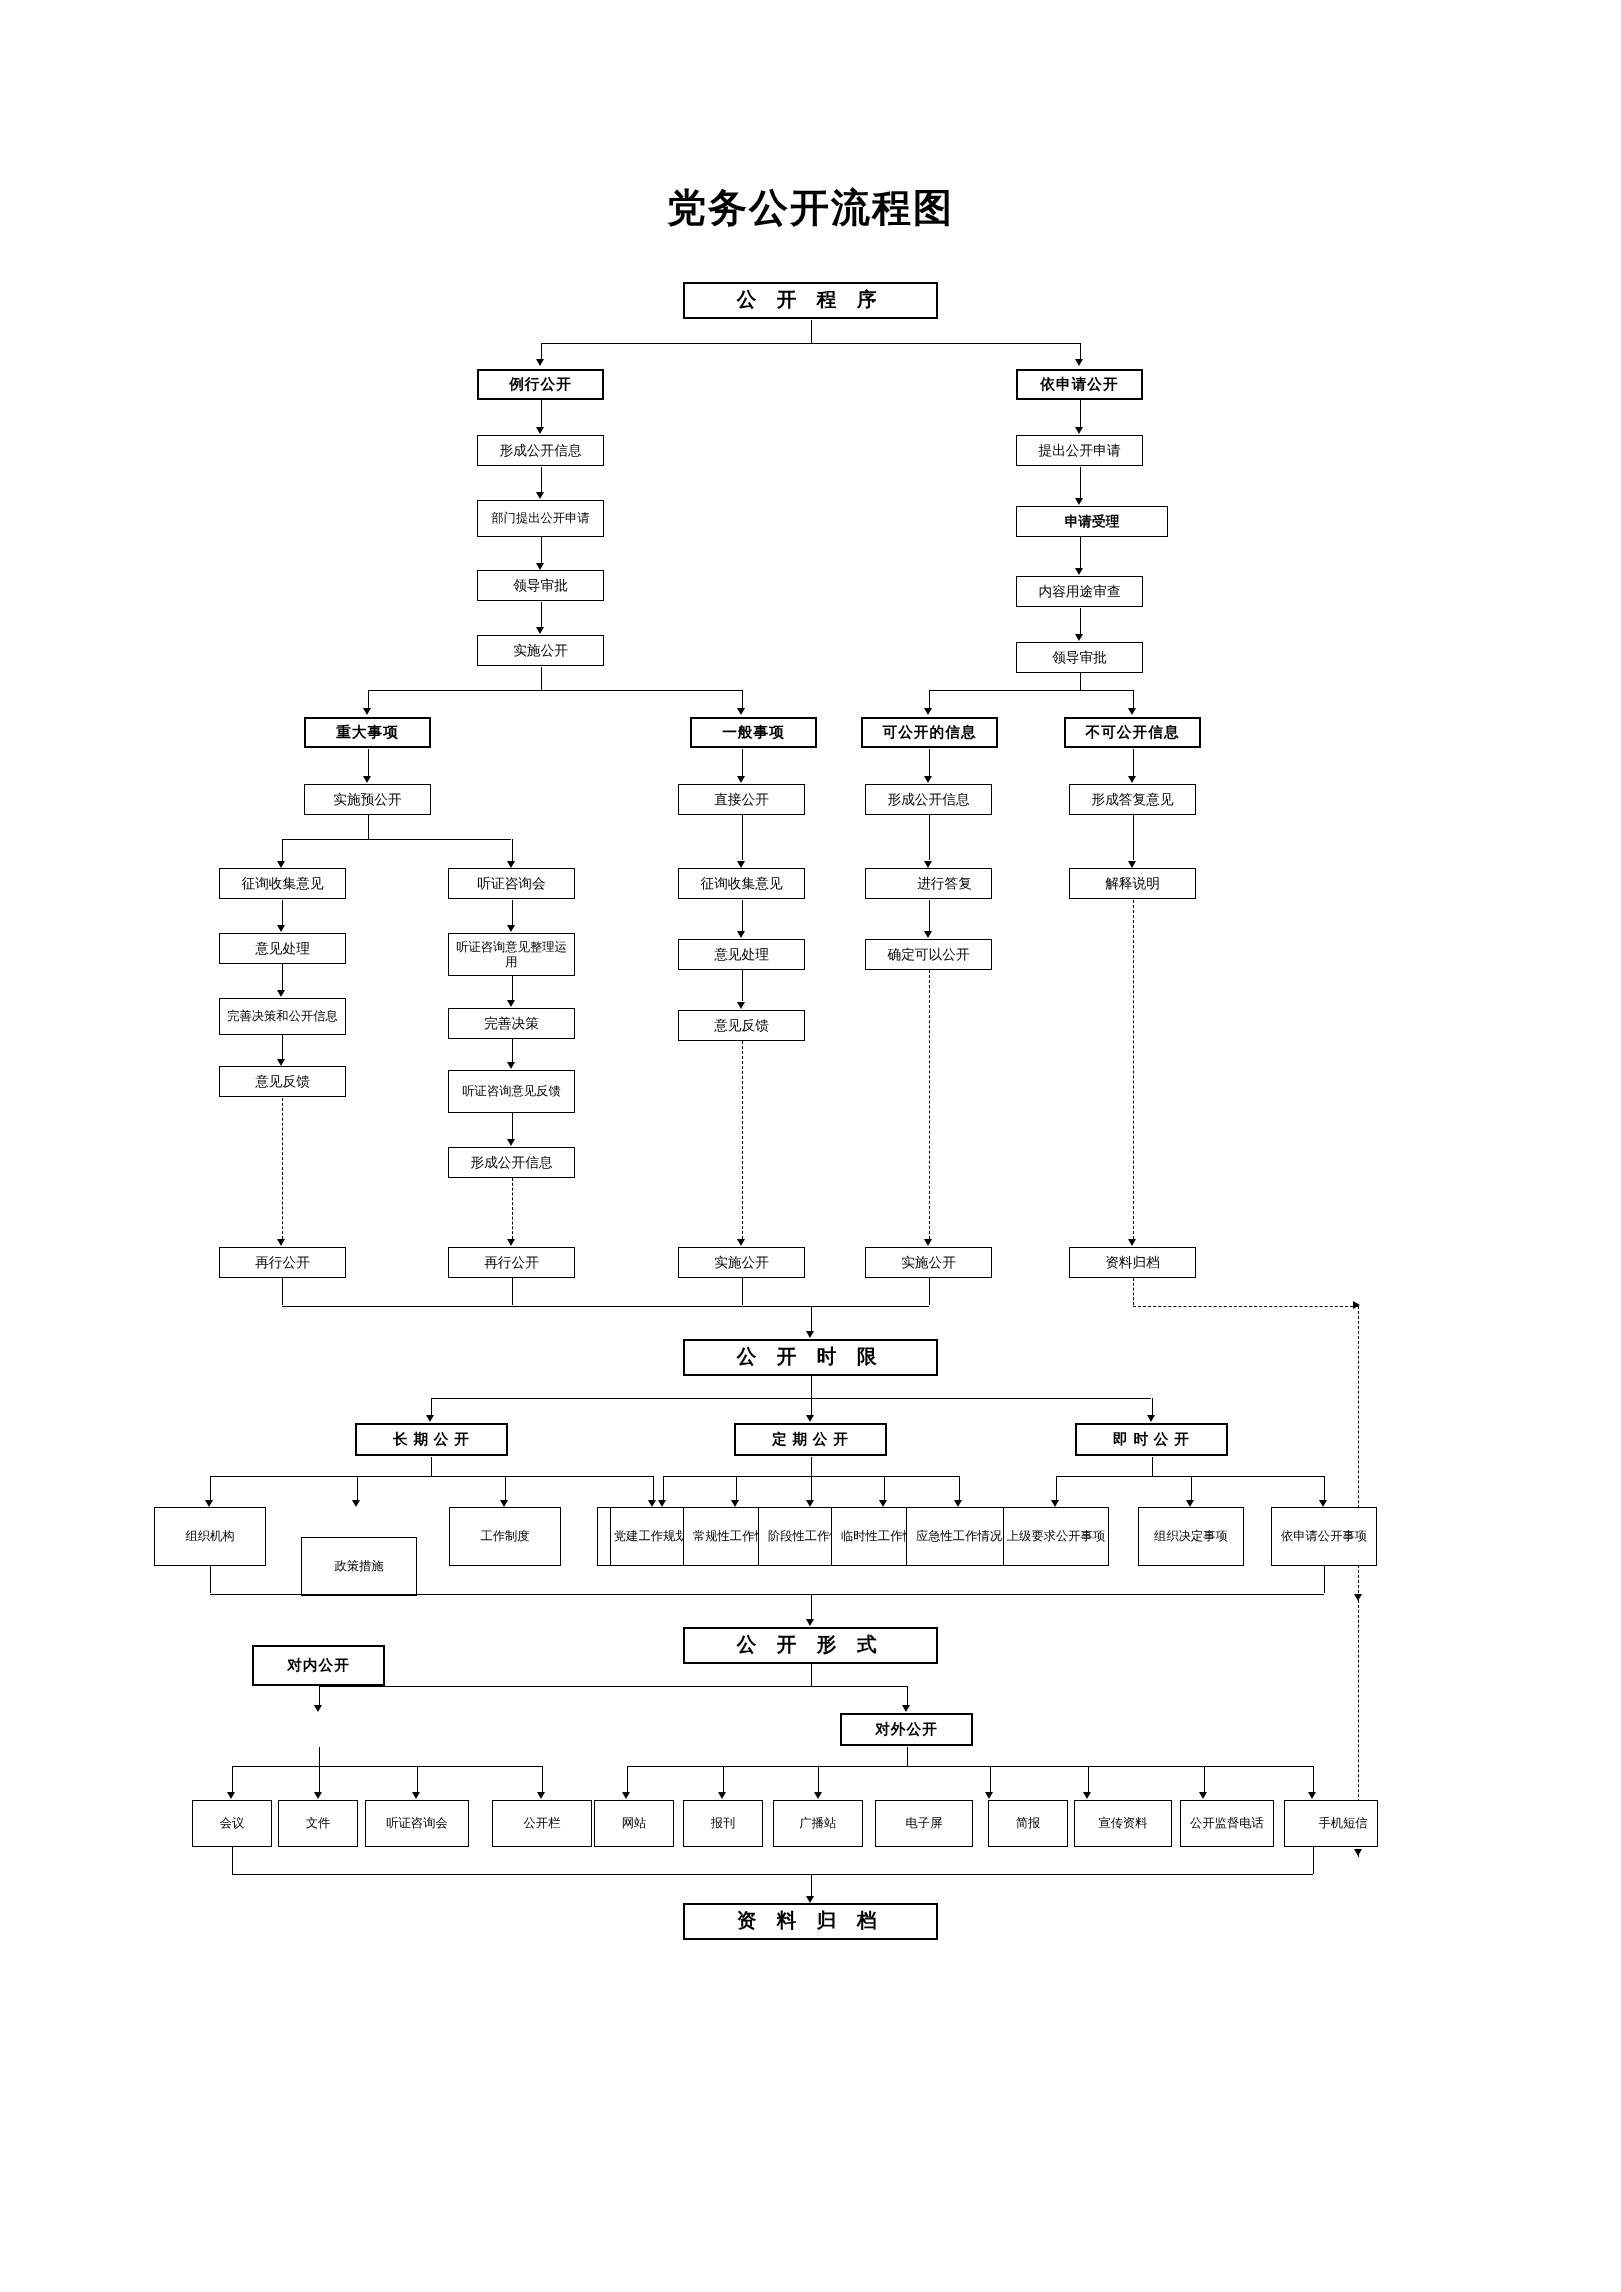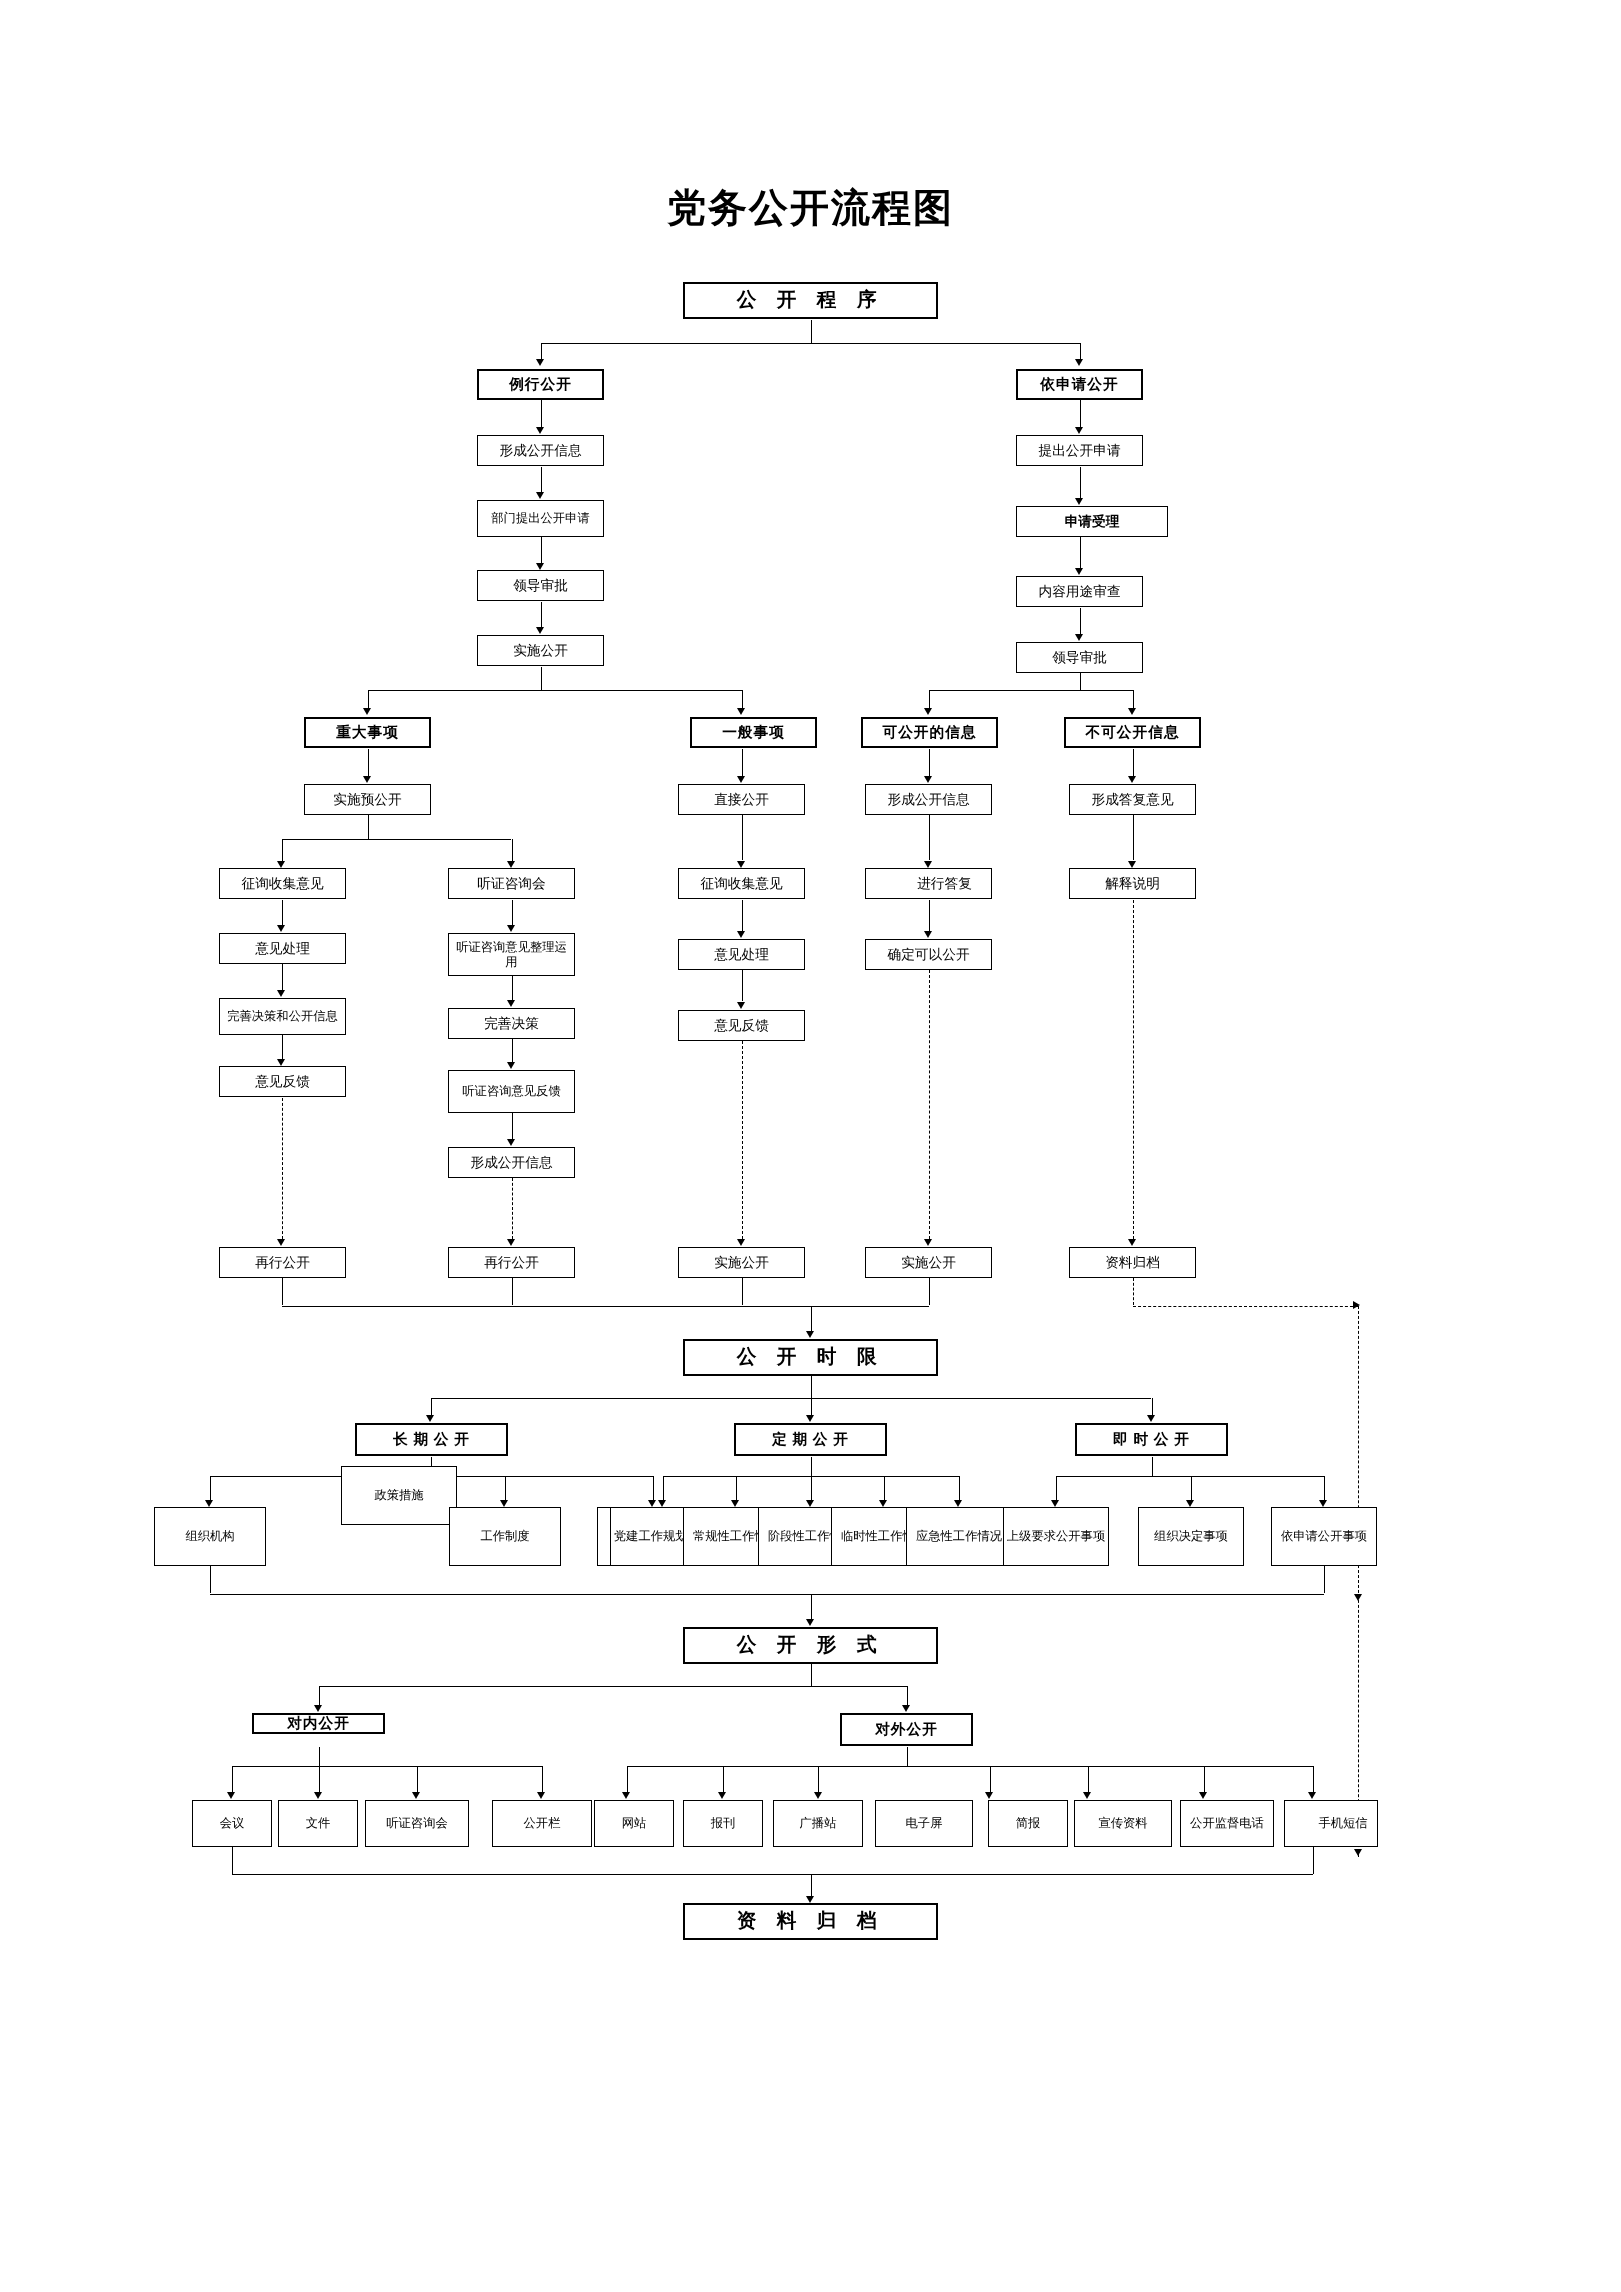--- a/index.html
+++ b/index.html
@@ -302,21 +302,21 @@
   <div class="ln vl" style="left:1152px; top:1457px; height:19.6px;"></div>
   <div class="ln hl" style="left:1056px; top:1476px; width:269px;"></div>
   <div class="ln vl" style="left:1056px; top:1476px; height:23.5px;"></div>
   <div class="arrow" style="left:1051px; top:1500px;"></div>
   <div class="ln vl" style="left:1191px; top:1476px; height:23.5px;"></div>
   <div class="arrow" style="left:1186px; top:1500px;"></div>
   <div class="ln vl" style="left:1324px; top:1476px; height:23.5px;"></div>
   <div class="arrow" style="left:1319px; top:1500px;"></div>
 
   <div class="box small" style="left:154px; top:1507px; width:112px; height:59px;">组织机构</div>
-  <div class="box small" style="left:301px; top:1466px; width:116px; height:59px;margin-left:40px;">政策措施</div>
+  <div class="box small" style="left:301px; top:1537px; width:116px; height:59px;">政策措施</div>
   <div class="box small" style="left:449px; top:1507px; width:112px; height:59px;">工作制度</div>
   <div class="box small" style="left:597px; top:1507px; width:112px; height:59px;">工作程序</div>
   <div class="box small" style="left:610px; top:1507px; width:106px; height:59px;">党建工作规划计划</div>
   <div class="box small" style="left:683px; top:1507px; width:106px; height:59px;">常规性工作情况</div>
   <div class="box small" style="left:758px; top:1507px; width:106px; height:59px;">阶段性工作情况</div>
   <div class="box small" style="left:831px; top:1507px; width:106px; height:59px;">临时性工作情况</div>
   <div class="box small" style="left:906px; top:1507px; width:106px; height:59px;">应急性工作情况</div>
   <div class="box small" style="left:1003px; top:1507px; width:106px; height:59px;">上级要求公开事项</div>
   <div class="box small" style="left:1138px; top:1507px; width:106px; height:59px;">组织决定事项</div>
   <div class="box small" style="left:1271px; top:1507px; width:106px; height:59px;">依申请公开事项</div>
@@ -329,21 +329,21 @@
 
   <div class="box header" style="left:683px; top:1627px; width:255px; height:37px;">公  开  形  式</div>
 
   <div class="ln vl" style="left:811px; top:1664px; height:21.6px;"></div>
   <div class="ln hl" style="left:319px; top:1686px; width:588px;"></div>
   <div class="ln vl" style="left:319px; top:1686px; height:19.6px;"></div>
   <div class="arrow" style="left:314px; top:1705px;"></div>
   <div class="ln vl" style="left:907px; top:1686px; height:19.6px;"></div>
   <div class="arrow" style="left:902px; top:1705px;"></div>
 
-  <div class="box sub" style="left:252px; top:1713px; width:133px; height:21px;">对内公开</div>
+  <div class="box sub" style="left:252px; top:1645px; width:133px; height:41px;">对内公开</div>
   <div class="box sub" style="left:840px; top:1713px; width:133px; height:33px;">对外公开</div>
 
   <div class="ln vl" style="left:319px; top:1747px; height:19.6px;"></div>
   <div class="ln hl" style="left:232px; top:1766px; width:310px;"></div>
   <div class="ln vl" style="left:232px; top:1766px; height:25.5px;"></div>
   <div class="arrow" style="left:227px; top:1792px;"></div>
   <div class="ln vl" style="left:319px; top:1766px; height:25.5px;"></div>
   <div class="arrow" style="left:314px; top:1792px;"></div>
   <div class="ln vl" style="left:417px; top:1766px; height:25.5px;"></div>
   <div class="arrow" style="left:412px; top:1792px;"></div>

